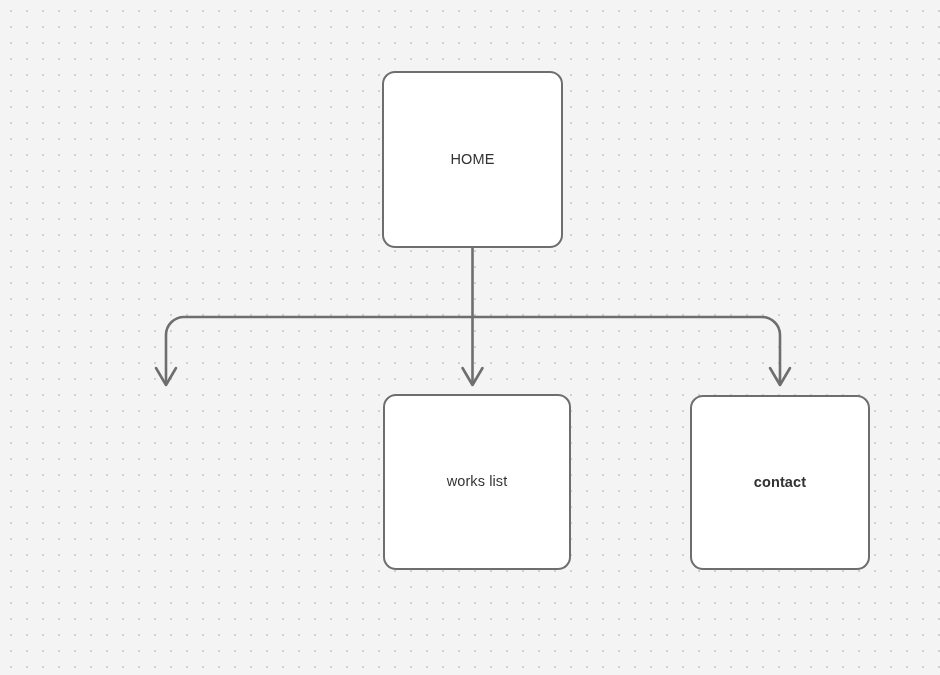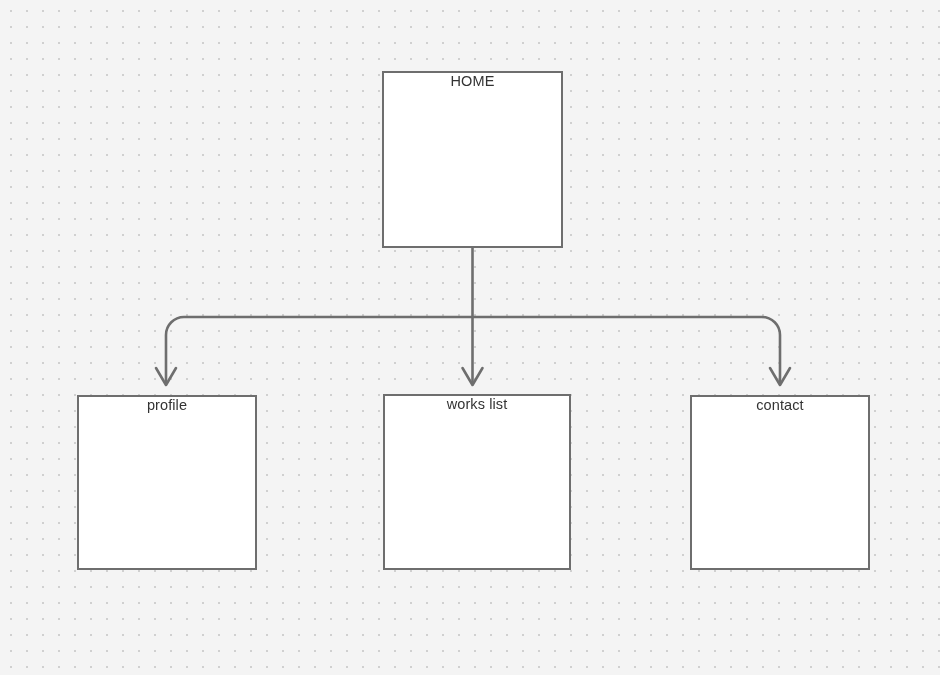--- a/index.html
+++ b/index.html
@@ -32,39 +32,39 @@
     width: 940px;
     height: 675px;
     pointer-events: none;
   }
 
   .node {
     position: absolute;
     box-sizing: border-box;
     background: #ffffff;
     border: 2.5px solid #6e6e6e;
-    border-radius: 0;
+    border-radius: 13px;
     display: flex;
-    align-items: flex-start;
+    align-items: center;
     justify-content: center;
   }
 
   .node-label {
     font-size: 14.5px;
     line-height: 1.2;
     color: #333333;
     letter-spacing: 0.1px;
     text-align: center;
     user-select: none;
   }
 
   .node-root { left: 382px; top: 71px; width: 181px; height: 177px; }
   .node-a    { left: 77px;  top: 395px; width: 180px; height: 175px; }
   .node-b    { left: 383px; top: 394px; width: 188px; height: 176px; }
-  .node-c    { left: 690px; top: 395px; width: 180px; height: 175px; }
+  .node-c    { left: 690px; top: 395px; width: 180px; height: 175px; font-weight: bold; }
 </style>
 </head>
 <body>
 
 <div id="canvas">
 
   <svg id="edges" viewBox="0 0 940 675" width="940" height="675" xmlns="http://www.w3.org/2000/svg">
 
     <g fill="none" stroke="#6e6e6e" stroke-width="2.6" stroke-linecap="butt" stroke-linejoin="round">
 
@@ -81,23 +81,20 @@
       <polyline points="156,368 166,385 176,368"></polyline>
       <polyline points="462.5,368 472.5,385 482.5,368"></polyline>
       <polyline points="770,368 780,385 790,368"></polyline>
     </g>
   </svg>
 
   <div class="node node-root">
     <span class="node-label">HOME</span>
   </div>
 
-  <div class="node node-a">
-    <span class="node-label">profile</span>
-  </div>
 
   <div class="node node-b">
     <span class="node-label">works list</span>
   </div>
 
   <div class="node node-c">
     <span class="node-label">contact</span>
   </div>
 
 </div>

